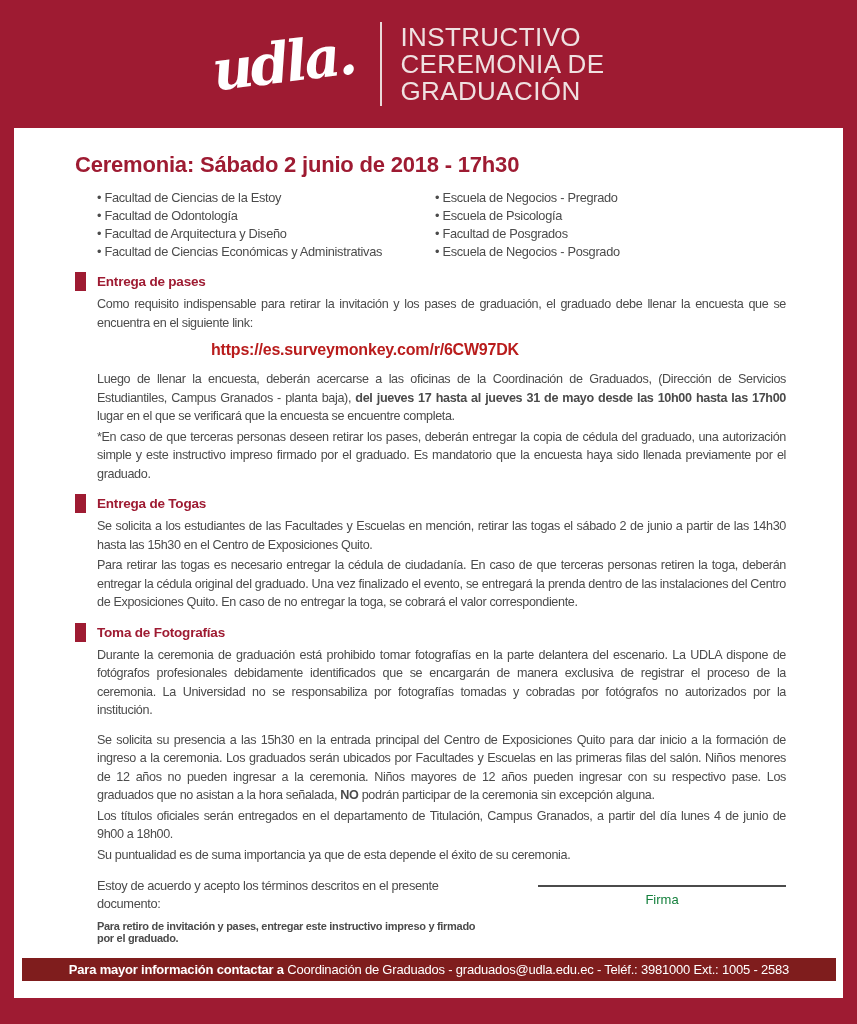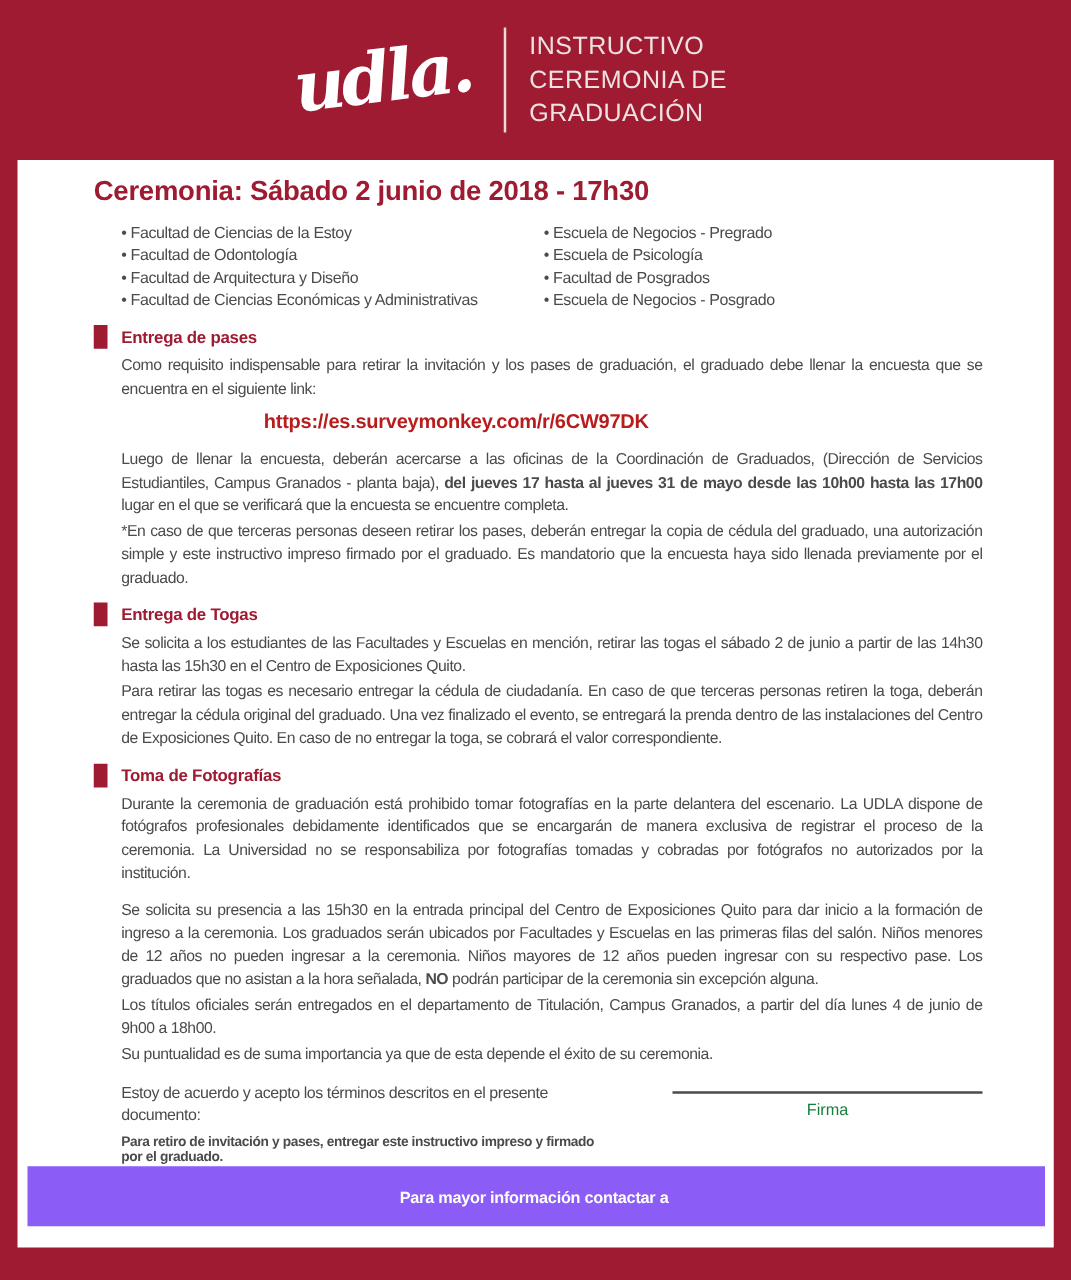--- a/index.html
+++ b/index.html
@@ -23,35 +23,35 @@
     font-family: "DejaVu Serif", serif;
     font-style: italic; font-weight: bold;
     font-size: 56px; line-height: 1;
     transform: rotate(-7deg);
     margin-right: 26px; margin-top: -4px;
     letter-spacing: -3px;
   }
   .divider { width: 2px; height: 84px; background: #EADADA; }
   .header-title {
     color: #EFE1E1;
-    font-size: 20px; line-height: 27px;
+    font-size: 26px; line-height: 27px;
     letter-spacing: 0.4px;
     margin-left: 18px;
     font-weight: 400;
   }
 
   
   .card {
     position: absolute;
     left: 14px; top: 128px;
     width: 829px; height: 870px;
     background: #ffffff;
     overflow: hidden;
   }
-  .content { padding: 12px 57px 0 61px; color: #4B4B4B; }
+  .content { padding: 24px 57px 0 61px; color: #4B4B4B; }
 
   .page-title {
     color: #9E1B32;
     font-size: 22px; font-weight: bold;
     margin: 0 0 11px 0;
     letter-spacing: -0.2px;
   }
 
   
   .lists {
@@ -93,22 +93,22 @@
   .agree-text { margin: 0; font-size: 12.8px; letter-spacing: -0.35px; line-height: 18px; }
   .agree-note { margin: 7px 0 0 0; font-size: 11px; font-weight: bold; letter-spacing: -0.3px; }
   .signature { width: 248px; margin-left: 10px; flex: none; }
   .sig-line { height: 10px; border-bottom: 2px solid #4B4B4B; }
   .sig-label { text-align: center; font-size: 13px; margin-top: 5px; color: #15803d; }
 
   
   .footer-bar {
     position: absolute;
     left: 8px; bottom: 17px;
-    width: 814px; height: 48px;
-    background: #8b5cf6;
+    width: 814px; height: 23px;
+    background: #7f1d1d;
     color: #ffffff;
     display: flex; align-items: center; justify-content: center;
     font-size: 13px; letter-spacing: -0.2px;
     white-space: pre;
   }
   .footer-bar .bold { font-weight: bold; }
 </style>
 </head>
 <body>
 
@@ -183,15 +183,15 @@
       </div>
       <div class="signature">
         <div class="sig-line"></div>
         <div class="sig-label">Firma</div>
       </div>
     </div>
 
   </div>
 
   <div class="footer-bar">
-    <span class="bold">Para mayor información contactar a </span>
+    <span class="bold">Para mayor información contactar a </span><span>Coordinación de Graduados - graduados@udla.edu.ec - Teléf.: 3981000 Ext.: 1005 - 2583</span>
   </div>
 </div>
 
 </body></html>

